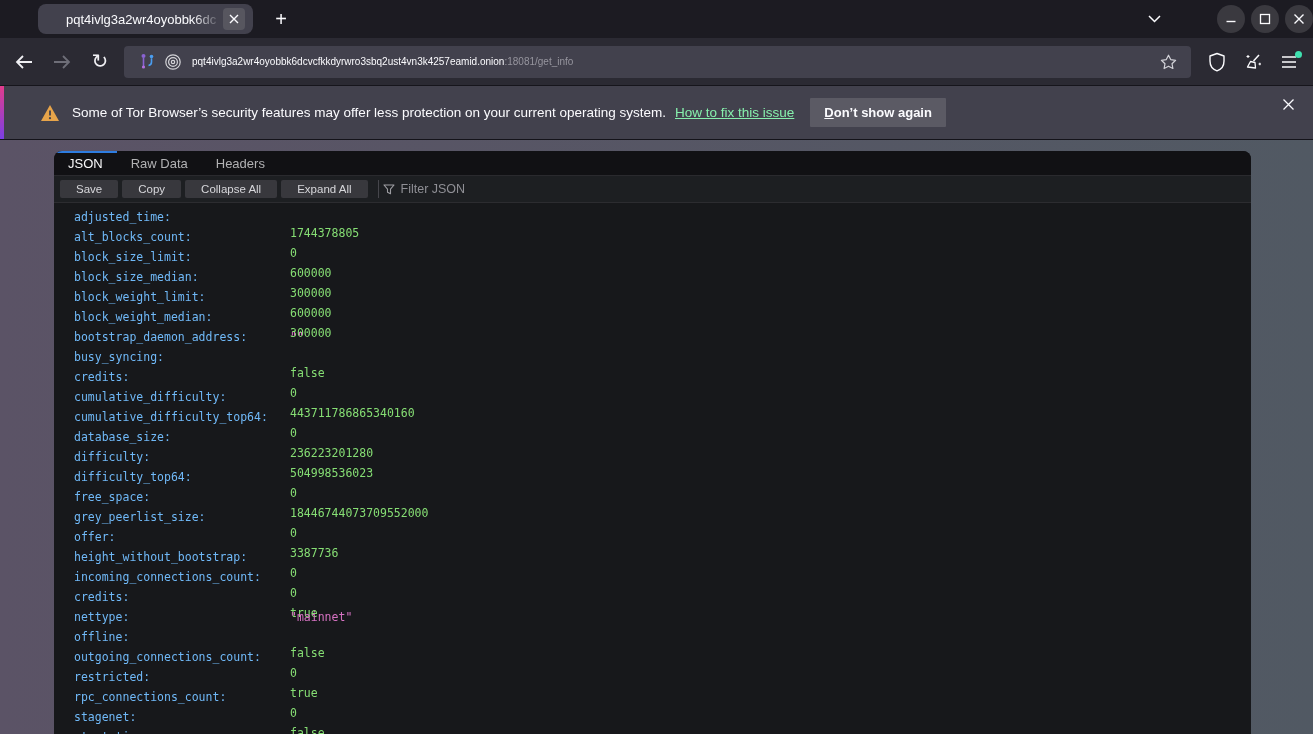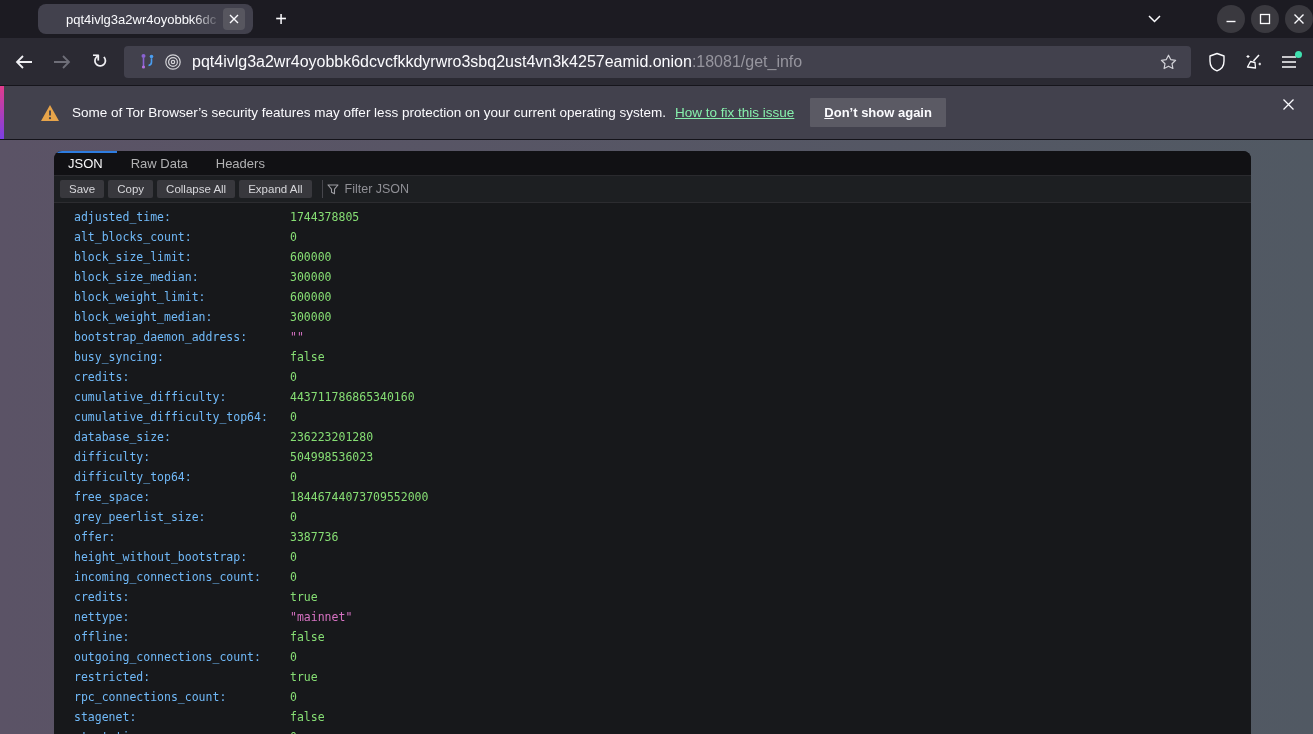--- a/index.html
+++ b/index.html
@@ -26,21 +26,21 @@
 
   
   .navbar { height:48px; background:#2b2a33; display:flex; align-items:center; padding:0 8px;
             border-bottom:1px solid #16151c; }
   .navbtn { width:32px; height:32px; border-radius:4px; display:flex; align-items:center;
             justify-content:center; flex:0 0 auto; }
   .reload-glyph { color:#f0f0f4; font-size:20px; line-height:1; transform:translateY(-1px); }
   .urlbar { margin-left:8px; width:1082px; height:32px; background:#42414d; border-radius:4px;
             display:flex; align-items:center; padding:0 10px; }
   .url-icon { width:26px; display:flex; align-items:center; justify-content:center; flex:0 0 auto; }
-  .url-text { flex:1; margin-left:6px; font-size:16px; white-space:nowrap; overflow:hidden; }
+  .url-text { flex:1; margin-left:6px; font-size:10px; white-space:nowrap; overflow:hidden; }
   .url-host { color:#fbfbfe; }
   .url-rest { color:#96959e; }
   .nav-right { display:flex; align-items:center; }
 
   
   .notifbar { position:relative; height:54px; background:#42414d; display:flex; align-items:center;
               padding-left:40px; border-bottom:1px solid #14131a; }
   .notif-accent { position:absolute; left:0; top:0; bottom:0; width:4px;
                   background:linear-gradient(180deg,#e23c8c,#7b3fe4); }
   .notif-msg { color:#fbfbfe; font-size:13.5px; margin-left:12px; }
@@ -57,32 +57,32 @@
   .json-panel { position:absolute; left:54px; top:11px; width:1197px; height:593px;
                 background:#17181b; border-radius:8px; overflow:hidden; }
 
   .vtabs { height:25px; background:#111114; border-bottom:1px solid #2a2a2e; display:flex; }
   .vtab { padding:0 14px; font-size:13px; color:#b1b1b3; display:flex; align-items:center; }
   .vtab.active { color:#f9f9fa; box-shadow:inset 0 2px 0 0 var(--accent-blue); }
 
   .vtoolbar { height:27px; background:#1d1f22; border-bottom:1px solid #2c2c30; display:flex;
               align-items:center; padding-left:4px; }
   .tbtn { background:#38383d; color:#d7d7db; font-size:11.5px; font-family:inherit; border:none;
-          border-radius:2px; padding:3px 9px; margin:0 2px; }
+          border-radius:2px; padding:3px 16px; margin:0 2px; }
   .tsep { width:1px; height:18px; background:#46464c; margin:0 4px 0 8px; }
   .filter-wrap { display:flex; align-items:center; flex:1; }
   .filter-input { background:transparent; border:none; outline:none; color:#d7d7db;
                   font-size:12.5px; font-family:inherit; margin-left:6px; width:400px; }
   .filter-input::placeholder { color:#8f8f95; }
 
   .vbody { height:538px; padding:4px 0 0 20px; font-family:"DejaVu Sans Mono", monospace;
            font-size:11.5px; overflow:hidden; }
   .jrow { height:20px; line-height:20px; display:flex; white-space:pre; }
   .jkey { width:216px; color:var(--key); }
-  .t-number, .t-boolean { color:var(--num); }
+  .t-number, .t-boolean { color:var(--num);margin-top:16px; }
   .t-string { color:var(--str); }
 
   .sliver { position:absolute; left:0; bottom:0; width:1313px; height:6px; background:#0d0d10; }
   .sliver-text { position:absolute; left:155px; top:1px; width:895px; height:4px; opacity:.5;
                  background:repeating-linear-gradient(90deg, #8a8a6e 0 10px, transparent 10px 18px,
                            #6e7e9a 18px 26px, transparent 26px 40px); }
 
   svg { display:block; }
 </style>
 </head>

